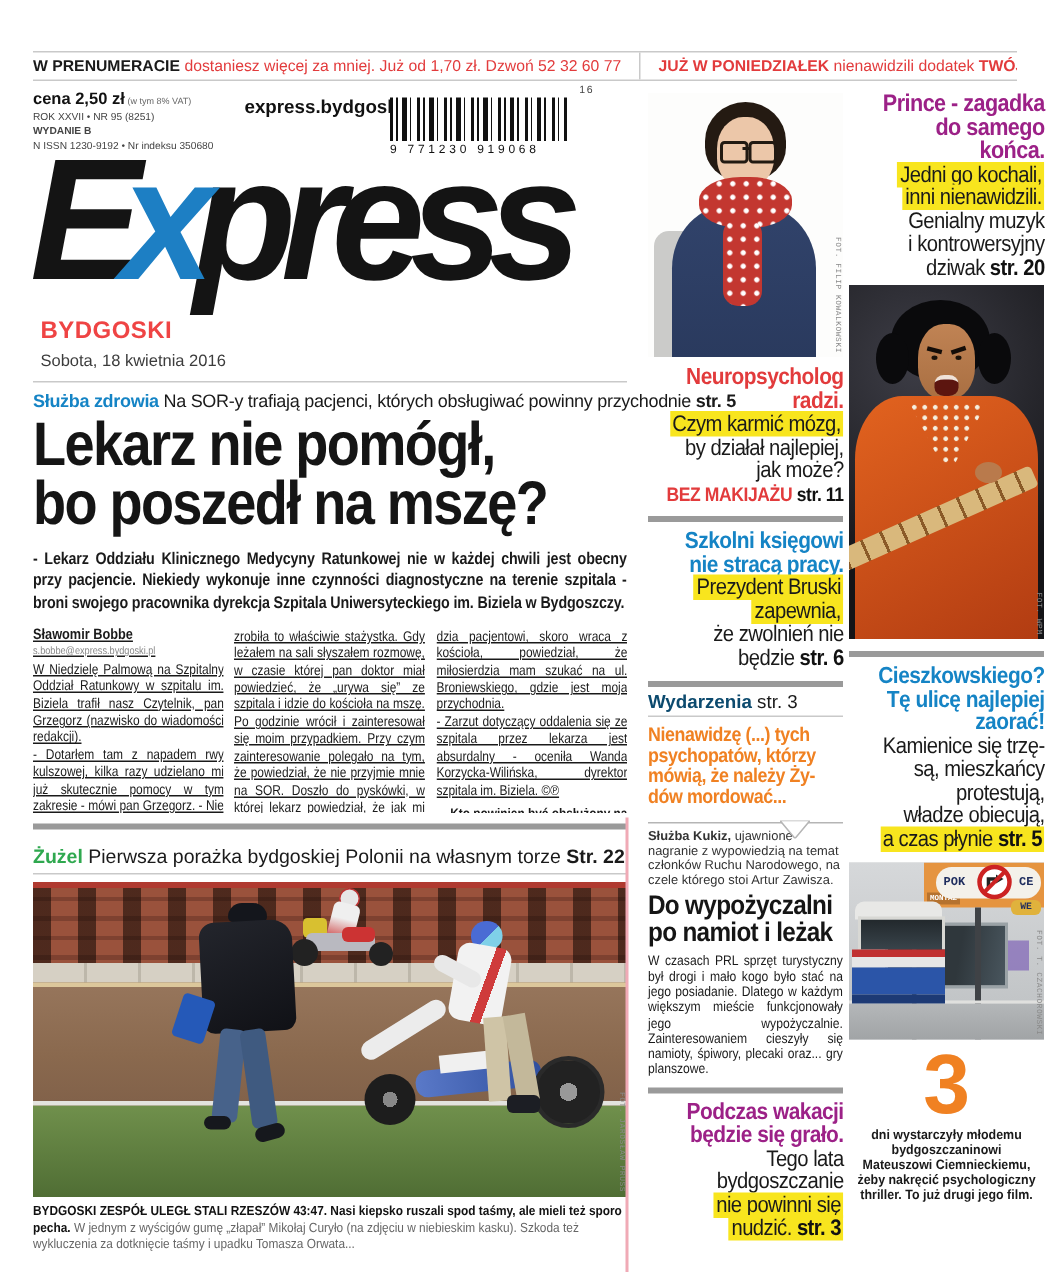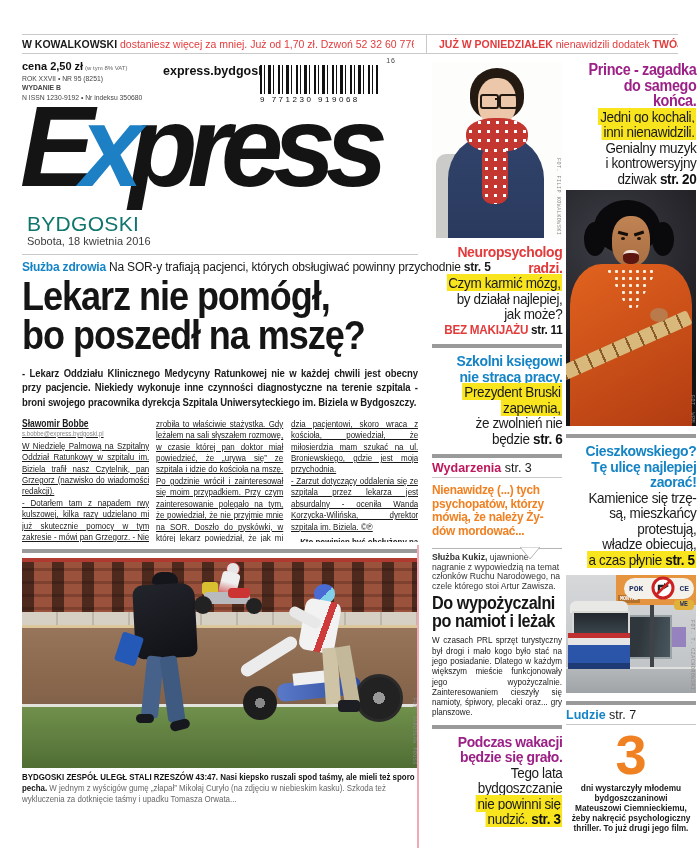--- a/index.html
+++ b/index.html
@@ -9,21 +9,21 @@
 
   
   .cx85 { width:117.6%; transform:scaleX(.85); transform-origin:0 0; }
   .cx88 { width:113.6%; transform:scaleX(.88); transform-origin:0 0; }
   .cx90 { width:111.1%; transform:scaleX(.9);  transform-origin:0 0; }
   .cxr  { width:111.1%; margin-left:-11.1%; transform:scaleX(.9); transform-origin:100% 0; }
 
   .c-red    { color:#e23b3c; }
   .c-blue   { color:#1584c5; }
   .c-purple { color:#9c2187; }
-  .c-orange { color:#be185d; }
+  .c-orange { color:#0c4a6e; }
   .c-green  { color:#2fa84f; }
   .b { font-weight:bold; }
   .hl { background:#f8e51e; padding:0 2px; }
   .pre { white-space:pre-line; }
 
   
   .topbar { position:absolute; left:22px; right:22px; top:34px; height:18px;
             border-top:1px solid #c9c9c9; border-bottom:1px solid #c9c9c9; font-size:10.5px; }
   .topbar-left { position:absolute; left:0; top:0; width:392px; line-height:18px; white-space:nowrap; overflow:hidden; }
   .topbar-right { position:absolute; left:404px; right:0; top:0; line-height:18px; border-left:1px solid #c9c9c9;
@@ -36,21 +36,21 @@
   .site { position:absolute; left:163px; top:64px; font-size:12.5px; font-weight:bold; color:#111; }
   .barcode { position:absolute; left:258px; top:57px; width:140px; height:50px; }
   .bc-corner { position:absolute; right:2px; top:0; font-size:7px; color:#444; letter-spacing:1px; }
   .bc-bars { position:absolute; left:2px; right:20px; top:8px; height:29px;
              background:repeating-linear-gradient(90deg,#111 0 2px,#fff 2px 4px,#111 4px 5px,#fff 5px 8px,#111 8px 11px,#fff 11px 13px,#111 13px 14px,#fff 14px 18px); }
   .bc-digits { position:absolute; left:2px; top:38px; font-size:8px; letter-spacing:2.5px;
                font-family:Liberation Sans, sans-serif; color:#111; }
   .logo { position:absolute; left:20px; top:88px; font-style:italic; font-weight:bold; font-size:112px;
           line-height:1.05; letter-spacing:-10px; color:#141414; white-space:nowrap; transform:scaleY(1.03); }
   .logo .lx { color:#1d7fc4; position:relative; z-index:2; margin:0 -4px; }
-  .edition { position:absolute; left:27px; top:212px; font-size:21px; font-weight:normal; color:#0f766e; letter-spacing:.3px; }
+  .edition { position:absolute; left:27px; top:212px; font-size:16px; font-weight:bold; color:#ef4444; letter-spacing:.3px; }
   .pubdate { position:absolute; left:27px; top:235px; font-size:11px; color:#3c3c3c; }
 
   
   .leftcol { position:absolute; left:22px; top:254px; width:396px; }
   .rule-thin  { border-top:1px solid #c9c9c9; }
   .rule-thick { border-top:4px solid #9a9a9a; }
   .kicker { padding:5px 0 3px; font-size:12px; letter-spacing:-.2px; white-space:nowrap; }
   .headline { font-weight:bold; font-size:41px; line-height:.95; letter-spacing:-1.2px; color:#151515; }
   .lede { margin-top:11px; font-weight:bold; font-size:11.2px; line-height:1.28; text-align:justify; letter-spacing:-.1px; }
   .cols { display:flex; gap:7px; margin-top:9px; height:124px; overflow:hidden; }
@@ -92,21 +92,21 @@
   .photo-speedway { width:396px; height:210px; margin-top:5px; background:#8a694e; }
   .pinkline { position:absolute; left:417px; top:545px; width:2px; height:303px; background:#f0aab6; }
 </style>
 </head>
 <body>
 
 <div class="page">
 
   <div class="topbar">
     <div class="topbar-left">
-      <span class="b">W KOWALKOWSKI</span><span class="c-red"> dostaniesz więcej za mniej. Już od 1,70 zł. Dzwoń 52 32 60 776</span>
+      <span class="b">W PRENUMERACIE</span><span class="c-red"> dostaniesz więcej za mniej. Już od 1,70 zł. Dzwoń 52 32 60 776</span>
     </div>
     <div class="topbar-right c-red">
       <span class="b">JUŻ W PONIEDZIAŁEK</span><span> nienawidzili dodatek </span><span class="b">TWÓJ POWIAT</span>
     </div>
   </div>
 
   <div class="pricebox">
     <div><span class="price-main">cena 2,50 zł</span> <span class="price-note">(w tym 8% VAT)</span></div>
     <div>ROK XXVII • NR 95 (8251)</div>
     <div class="b">WYDANIE B</div>
@@ -151,20 +151,23 @@
           <div class="coltxt pre">dzia pacjentowi, skoro wraca z kościoła, powiedział, że miłosierdzia mam szukać na ul. Broniewskiego, gdzie jest moja przychodnia.
 - Zarzut dotyczący oddalenia się ze szpitala przez lekarza jest absurdalny - oceniła Wanda Korzycka-Wilińska, dyrektor szpitala im. Biziela. ©℗</div>
           <div class="cta">
             <div class="cta-q">Kto powinien być obsłużony na SOR?</div>
 
           </div>
         </div>
       </div>
     </div>
     <div class="rule-thick" style="margin-top:7px"></div>
+    <div class="zuzel">
+      <span class="b c-green">Żużel</span><span> Pierwsza porażka bydgoskiej Polonii na własnym torze </span><span class="b">Str. 22</span>
+    </div>
 
     <div class="photo photo-speedway">
       <div class="ab" style="left:0;top:0;width:396px;height:54px;background:repeating-linear-gradient(90deg,rgba(15,8,4,.55) 0 12px,rgba(0,0,0,0) 12px 30px),repeating-linear-gradient(180deg,#9a523c 0 10px,#7e4130 10px 13px)"></div>
       <div class="ab" style="left:0;top:0;width:396px;height:4px;background:#b03a30"></div>
       <div class="ab" style="left:0;top:54px;width:396px;height:13px;background:repeating-linear-gradient(90deg,#d6d0c4 0 34px,#bdb7aa 34px 36px);border-bottom:3px solid #dcc79b"></div>
       <div class="ab" style="left:0;top:70px;width:396px;height:76px;background:linear-gradient(180deg,#96755b,#8a694e 60%,#82624a)"></div>
       <div class="ab" style="left:0;top:146px;width:396px;height:64px;background:linear-gradient(180deg,#70904c,#4e6c33);border-top:3px solid #e3e3de"></div>
 
       <div class="ab" style="left:170px;top:4px;width:80px;height:70px">
         <div class="ab" style="left:34px;top:0;width:12px;height:12px;background:#e6e6e6;border-radius:50%;border:1px solid #b33"></div>
@@ -352,20 +355,19 @@
         <div class="ab" style="left:4px;top:0;width:58px;height:12px;background:#e8e8e6;border-radius:6px 6px 0 0"></div>
         <div class="ab" style="left:6px;top:10px;width:54px;height:20px;background:linear-gradient(#22282c,#39444b);border:2px solid #d8d8d4;border-bottom:none"></div>
         <div class="ab" style="left:2px;top:32px;width:62px;height:5px;background:#c03030"></div>
         <div class="ab" style="left:2px;top:37px;width:62px;height:7px;background:#e6e6e6"></div>
         <div class="ab" style="left:2px;top:44px;width:62px;height:18px;background:#2b55a8"></div>
         <div class="ab" style="left:2px;top:62px;width:62px;height:6px;background:#1d3a75"></div>
       </div>
       <div class="credit-v">FOT. T. CZACHOROWSKI</div>
     </div>
 
-    <div class="sec"><span class="b c-blue">Ludzie</span><span> str. 7</span></div>
 
     <div class="bignum">3</div>
     <div class="numtext">dni wystarczyły młodemu bydgoszczaninowi Mateuszowi Ciemnieckiemu, żeby nakręcić psychologiczny thriller. To już drugi jego film.</div>
   </div>
 
   <div class="pinkline"></div>
 </div>
 
 </body></html>

